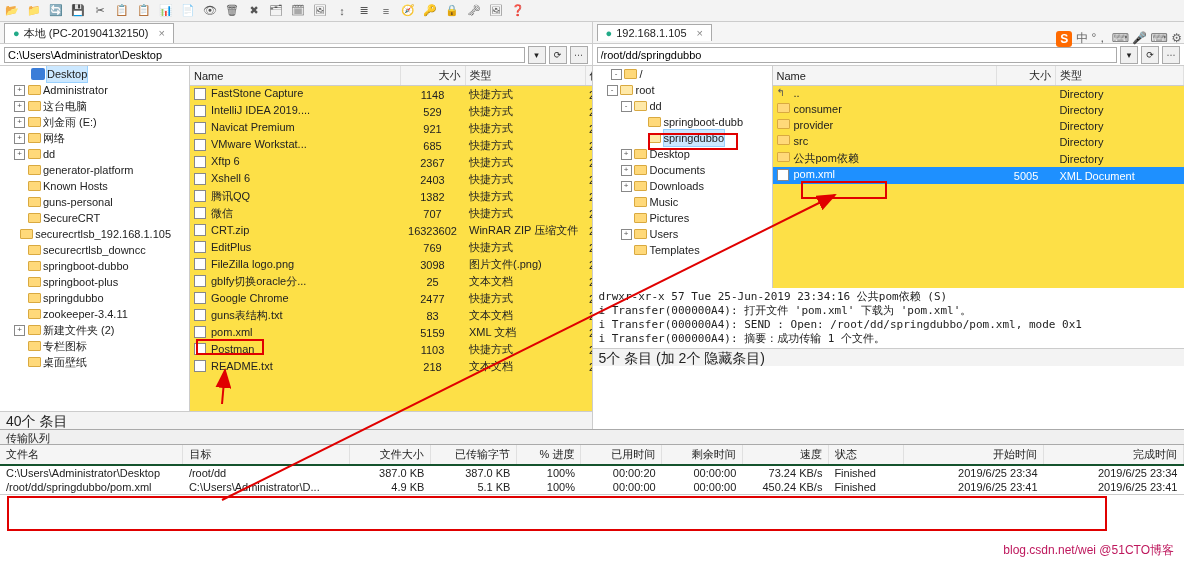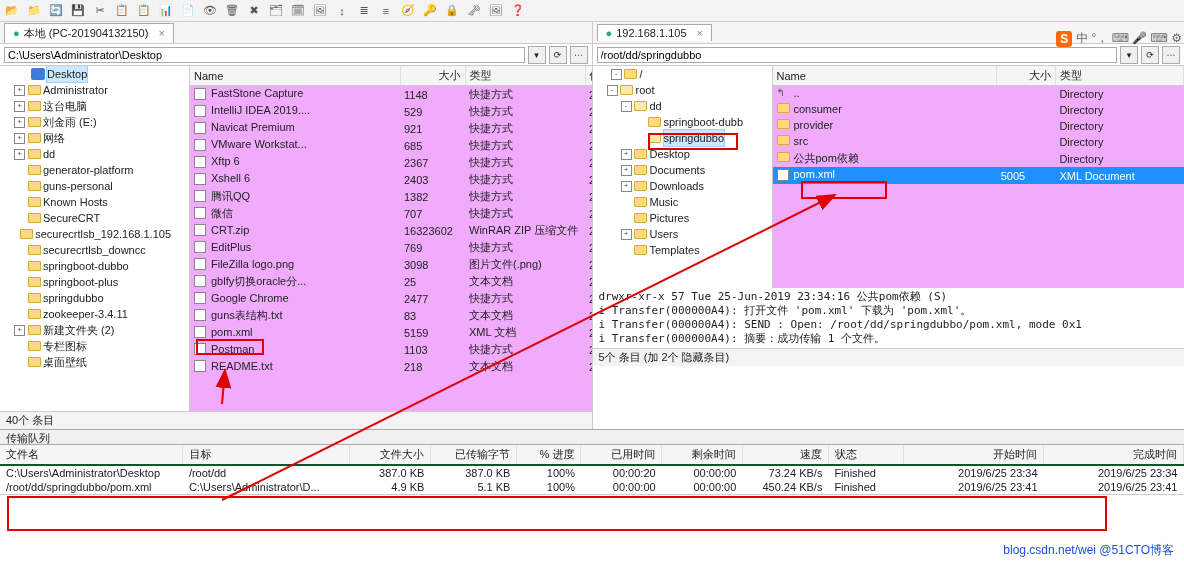--- a/index.html
+++ b/index.html
@@ -25,42 +25,42 @@
   .tree .exp{width:11px; height:11px; border:1px solid #888; display:inline-flex; align-items:center; justify-content:center; font-size:8px; color:#555; background:#fff; flex-shrink:0;}
   .tree .noexp{width:11px; display:inline-block;}
   .tree .ico{width:14px; height:12px; display:inline-flex; align-items:center; justify-content:center; flex-shrink:0;}
   .fld{background:#ffd97a;border:1px solid #d9a940;width:13px;height:10px;border-radius:1px;}
   .fld.open{background:#ffe9a8;}
   .desktop-ico{width:14px;height:12px;background:#3b7dd8;border-radius:2px;}
   .tree .sel{background:#cce8ff; outline:1px solid #99d1ff;}
   .tree li.ind1{padding-left:14px;}
   .tree li.ind2{padding-left:28px;}
   .tree li.ind3{padding-left:42px;}
-  .list { flex:1; overflow:auto; background:#f0abfc; position:relative;}
+  .list { flex:1; overflow:auto; background:#fde047; position:relative;}
   .list table{width:100%; border-collapse:collapse; font-size:11px; table-layout:fixed;}
   .list th{text-align:left; font-weight:normal; background:#f5f5f5; border-right:1px solid #e0e0e0; border-bottom:1px solid #ccc; padding:2px 4px; white-space:nowrap; overflow:hidden;}
   .list td{padding:1px 4px; white-space:nowrap; overflow:hidden; text-overflow:ellipsis;}
-  .list td.num{text-align:left;}
+  .list td.num{text-align:center;}
   .list tr.selected td{background:#1e90ff; color:#fff;}
   .list .fi{display:inline-flex; width:14px; height:14px; margin-right:3px; vertical-align:middle;}
   .arrow-ico{color:#555;font-size:10px;}
   .file-ico{width:12px;height:12px;border:1px solid #888;background:#fff;display:inline-block;}
-  .statusbar { height:18px; border-top:1px solid #ccc; background:#f3f3f3; padding:1px 6px; font-size:11px; overflow:hidden;}
+  .statusbar { height:18px; border-top:1px solid #ccc; background:#f3f3f3; padding:1px 6px; font-size:14px; overflow:hidden;}
   .transfer-head{height:16px; background:#f0f0f0; border-top:1px solid #aaa; border-bottom:1px solid #aaa; padding:1px 6px; font-size:11px;}
   .transfer{border-bottom:1px solid #ccc;}
   .transfer table{width:100%; border-collapse:collapse; font-size:11px;}
   .transfer th{text-align:left; font-weight:normal; background:#f5f5f5; border-right:1px solid #e0e0e0; border-bottom:2px solid #14532d; padding:2px 6px;}
   .transfer td{padding:1px 6px; white-space:nowrap;}
   .transfer th.r,.transfer td.r{text-align:right;}
   .log{font-family:Consolas,monospace; font-size:11px; padding:2px 6px; line-height:14px; overflow:hidden;}
   .highlight{position:absolute; border:2px solid #e00000; pointer-events:none; z-index:50;}
   .arrow-svg{position:absolute; z-index:40; pointer-events:none;}
   .ime{position:absolute; right:2px; top:30px; display:flex; align-items:center; gap:4px; font-size:12px; color:#666;}
   .ime .s{background:#ff6a00;color:#fff;font-weight:bold;padding:1px 4px;border-radius:3px;}
-  .watermark{position:absolute; right:10px; bottom:6px; color:#1d4ed8; font-size:12px;}
+  .watermark{position:absolute; right:10px; bottom:6px; color:#be185d; font-size:12px;}
   .right-lower{flex:1; display:flex; flex-direction:column;}
 </style>
 </head>
 <body>
 
 <div class="toolbar" id="tb">
     <span class="tb-icon">📂</span>
     <span class="tb-icon">📁</span>
     <span class="tb-icon">🔄</span>
     <span class="tb-icon">💾</span>
@@ -167,30 +167,30 @@
                 </span>
                 <span>generator-platform</span>
               </span>
             </li>
             <li class="ind1">
               <span class="row">
                 <span class="noexp"></span>
                 <span class="ico">
                   <span class="fld"></span>
                 </span>
+                <span>Known Hosts</span>
+              </span>
+            </li>
+            <li class="ind1">
+              <span class="row">
+                <span class="noexp"></span>
+                <span class="ico">
+                  <span class="fld"></span>
+                </span>
                 <span>guns-personal</span>
-              </span>
-            </li>
-            <li class="ind1">
-              <span class="row">
-                <span class="noexp"></span>
-                <span class="ico">
-                  <span class="fld"></span>
-                </span>
-                <span>Known Hosts</span>
               </span>
             </li>
             <li class="ind1">
               <span class="row">
                 <span class="noexp"></span>
                 <span class="ico">
                   <span class="fld"></span>
                 </span>
                 <span>SecureCRT</span>
               </span>

